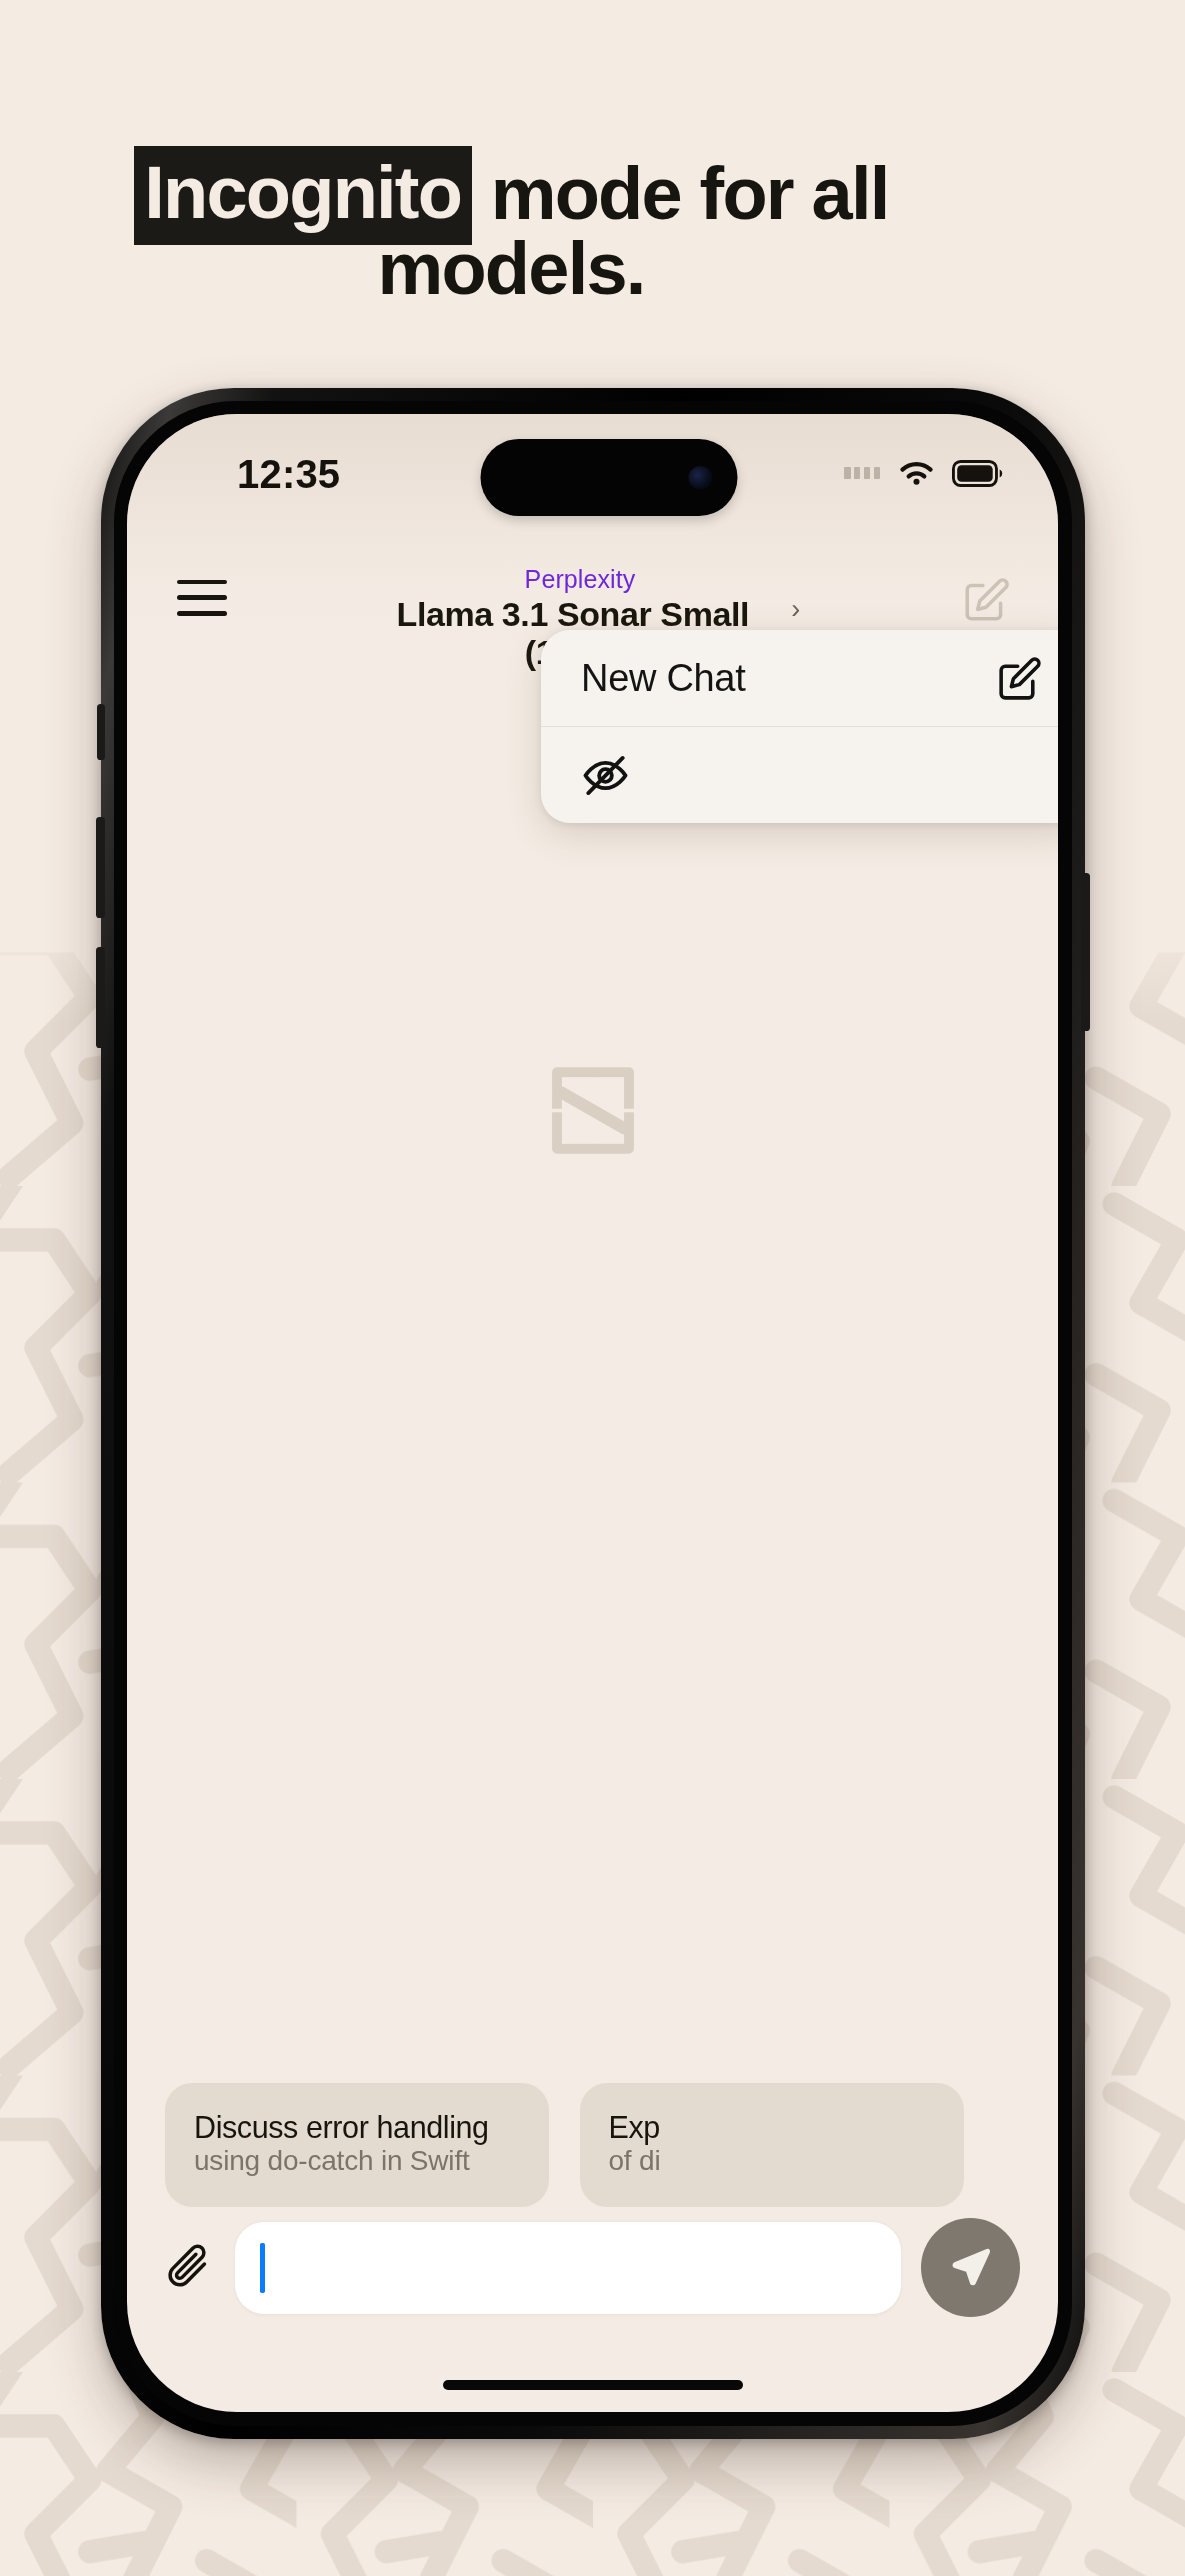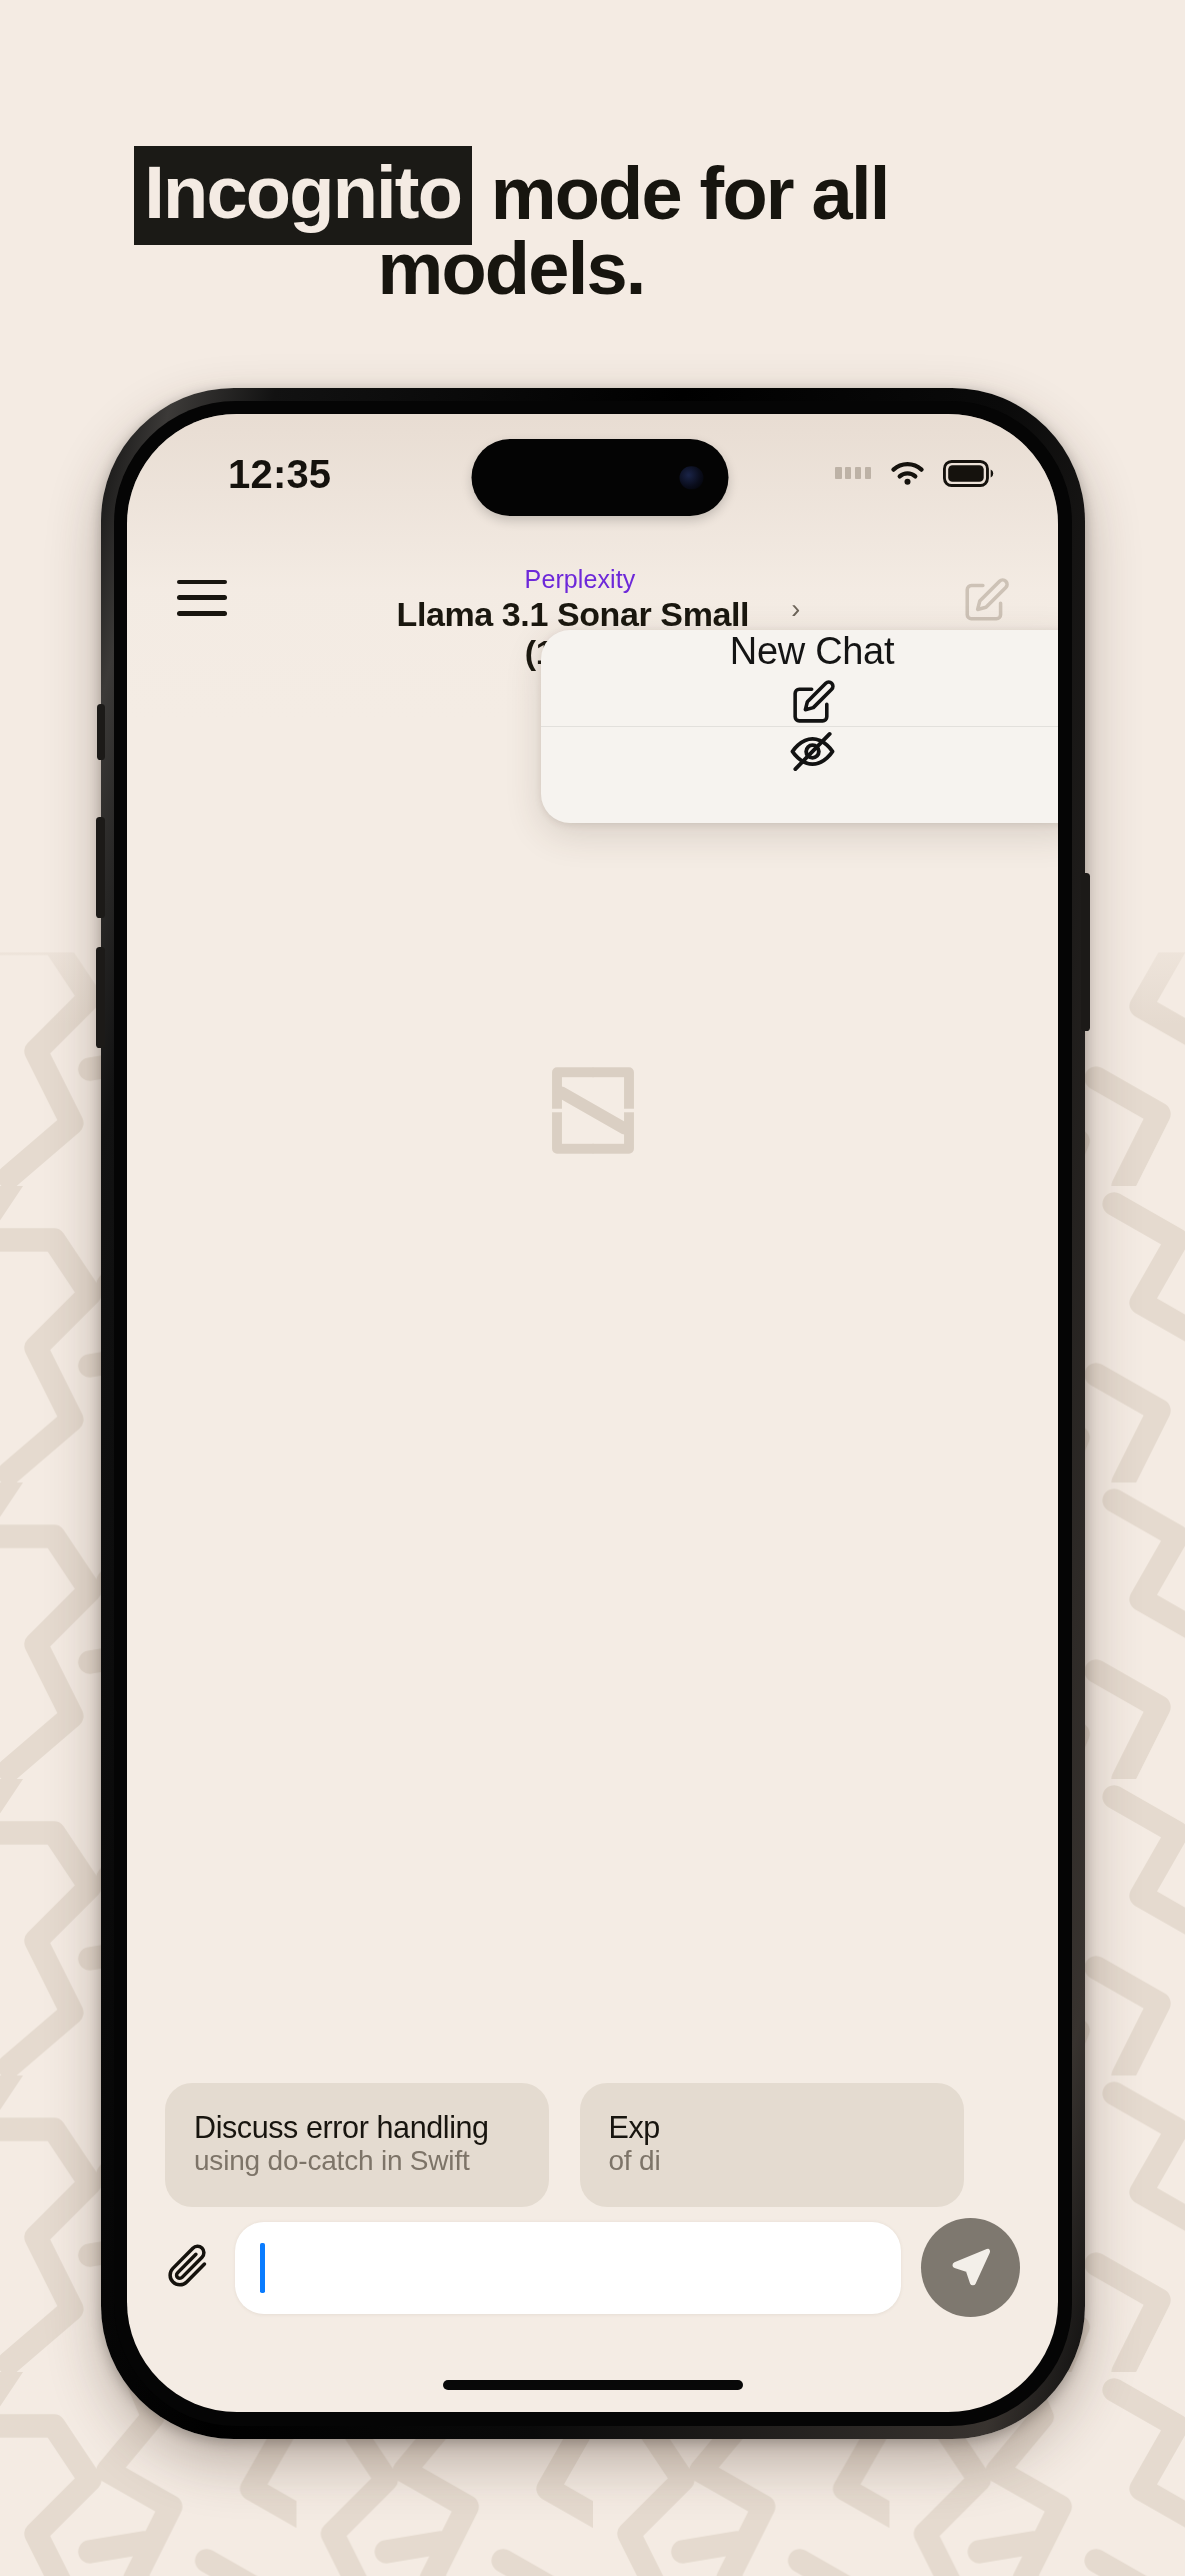--- a/index.html
+++ b/index.html
@@ -81,21 +81,21 @@
   #screen-shade {
     position: absolute;
     left: 0; top: 0; width: 100%; height: 305px;
     background: linear-gradient(180deg, rgba(222,208,196,.55) 0%, rgba(240,231,223,.18) 58%, rgba(244,236,228,0) 100%);
     pointer-events: none;
   }
 
   
   #status-bar {
     position: absolute;
-    left: 7px; top: 0;
+    left: 16px; top: 0;
     width: 100%; height: 135px;
     z-index: 4;
   }
   #status-time {
     position: absolute;
     left: 94px; top: 38px;
     font-size: 40px;
     font-weight: 600;
     letter-spacing: 0.2px;
     color: #15120d;
@@ -199,21 +199,20 @@
     overflow: hidden;
     box-shadow: 0 10.8px 36px rgba(70,52,36,.16), 0 1.8px 7.2px rgba(70,52,36,.10);
     z-index: 20;
   }
   .menu-item {
     height: 96px;
     display: flex;
     align-items: center;
     padding: 0 43px 0 40px;
     cursor: pointer;
-    flex-direction: column;
   }
   .menu-item + .menu-item {
     border-top: 1.3px solid rgba(0,0,0,.08);
   }
   .menu-label {
     flex: 1;
     font-size: 38px;
     color: #141414;
     letter-spacing: -0.3px;
   }

